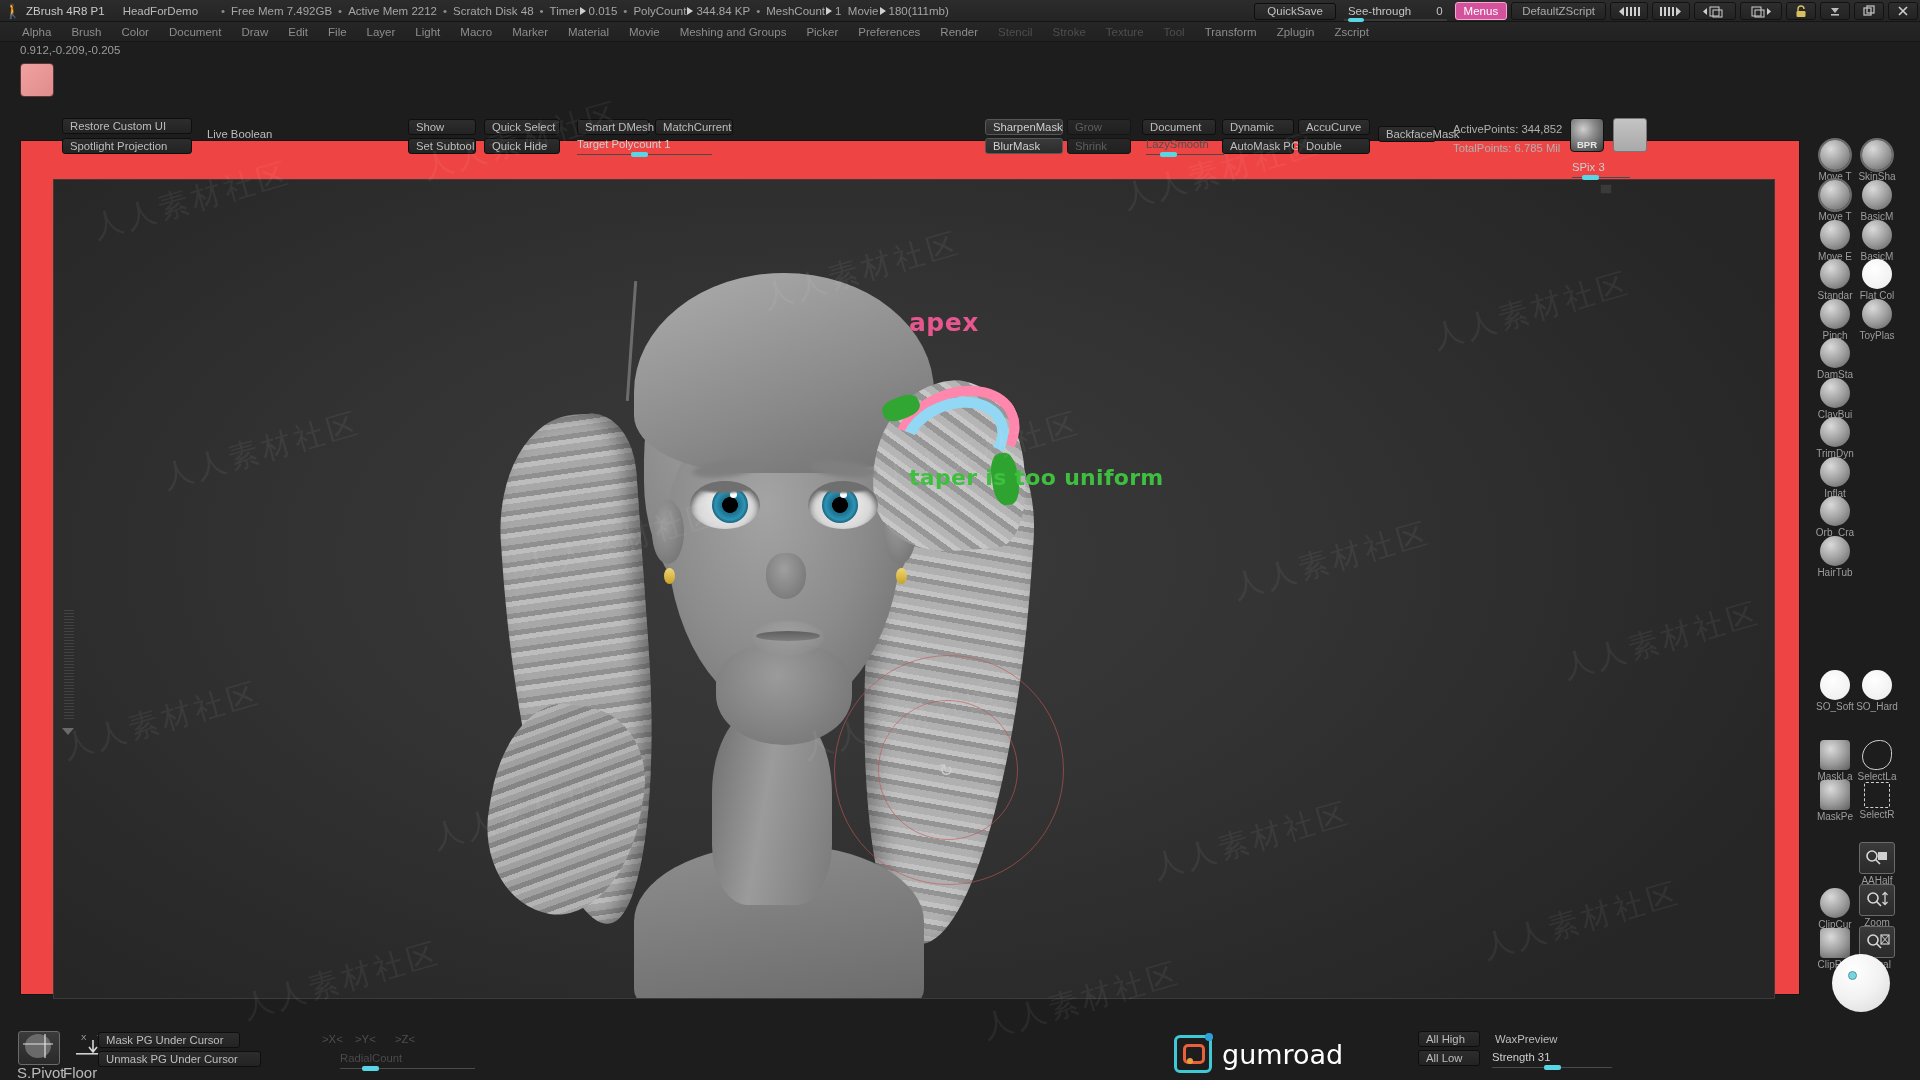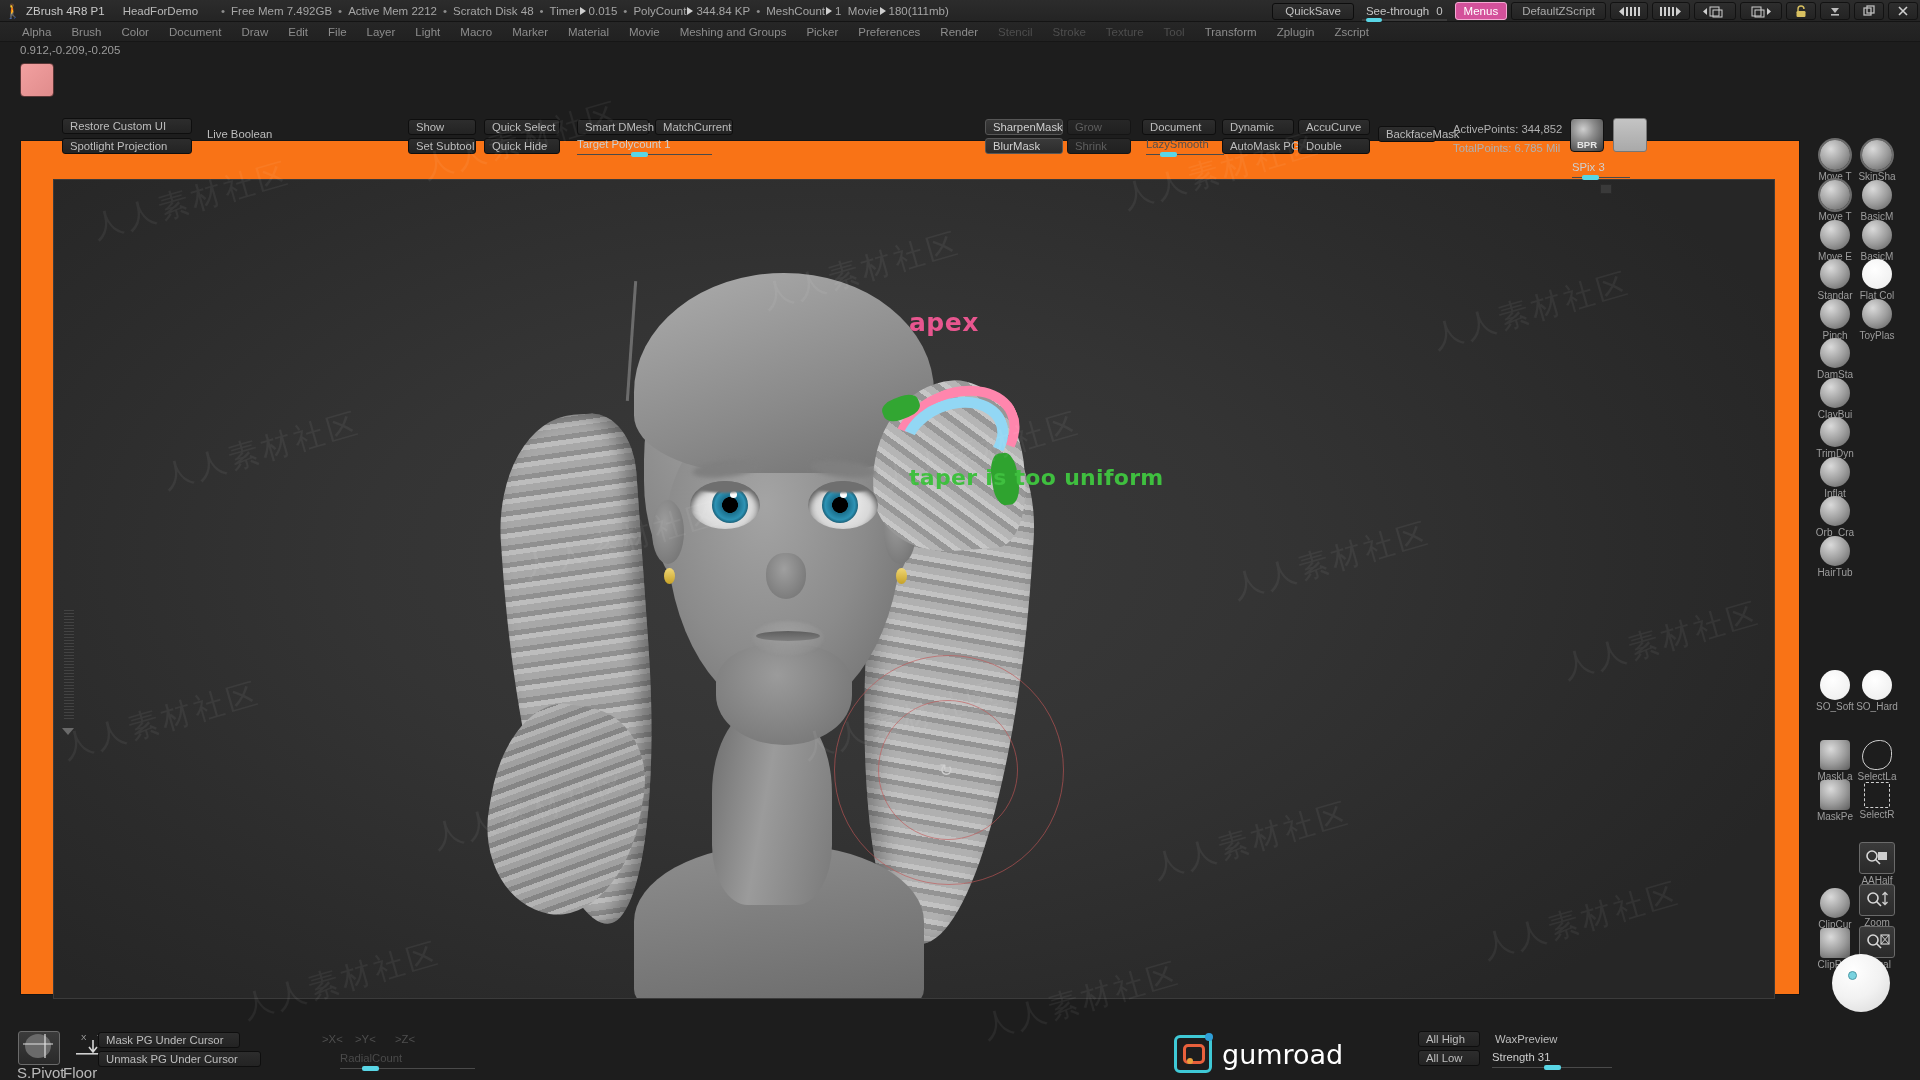--- a/index.html
+++ b/index.html
@@ -30,21 +30,21 @@
   .tb-title{ margin-left:3px; color:#c9c9c9; }
   .tb-doc{ margin-left:18px; color:#b9b9b9; }
   .tb-stats{ margin-left:17px; color:#a5a5a5; display:flex; align-items:center; gap:0px;}
   .tb-stats i{ font-style:normal; color:#8e8e8e; margin:0 6px;}
   .tri{ display:inline-block; width:0;height:0;border-left:6px solid #cfcfcf;
       border-top:4px solid transparent;border-bottom:4px solid transparent; margin:0 3px -1px 1px;}
   .tb-right{ position:absolute; right:2px; top:1px; height:20px; display:flex; align-items:center; gap:4px;padding-left:15px;}
   .qsave{ height:17px; padding:0 12px; border:1px solid #0d0d0d; border-radius:3px;
       background:linear-gradient(#303030,#242424); color:#c0c0c0; font-size:11.5px;
       display:flex; align-items:center; }
-  .seethru{ position:relative; height:17px; display:flex; align-items:center; gap:7px;
+  .seethru{ position:relative; height:17px; display:flex; align-items:center; gap:25px;
       padding:0 8px; font-size:11.5px; color:#c4c4c4; }
   .seethru .bar{ position:absolute; left:4px; right:4px; bottom:-1px; height:2px; background:#3a3a3a;}
   .seethru .knob{ position:absolute; left:8px; bottom:-2px; width:16px; height:4px;
       background:#59d6e6; border-radius:2px;}
   .menus-btn{ height:18px; padding:0 8px; border-radius:3px; background:#d4519b;
       border:1px solid #f4a8d2; color:#fff; font-size:11.5px; display:flex; align-items:center;}
   .dzs{ height:18px; padding:0 10px; border:1px solid #121212; border-radius:3px;
       background:linear-gradient(#2e2e2e,#232323); color:#aaa; font-size:11.5px;
       display:flex; align-items:center;}
   .ibtn{ height:18px; min-width:30px; padding:0 5px; border:1px solid #121212; border-radius:3px;
@@ -77,21 +77,21 @@
   .stat{ position:absolute; font-size:11.3px; color:#b0b0b0; white-space:nowrap;}
   .bprbtn{ position:absolute; width:34px; height:34px; border-radius:4px; border:1px solid #111;
       background:radial-gradient(circle at 38% 32%, #cfcfcf 0%, #8e8e8e 38%, #3a3a3a 100%);
       display:flex; align-items:flex-end; justify-content:center; }
   .bprbtn span{ font-size:9.5px; color:#e6e6e6; margin-bottom:1px; font-weight:bold;}
   .graysq{ position:absolute; width:34px; height:34px; border-radius:3px;
       background:linear-gradient(#c4c4c4,#a9a9a9); border:1px solid #777;}
 
   
   .canvas-outer{ position:absolute; left:20px; top:140px; width:1780px; height:855px;
-      background:#f97316; border:1px solid #151515; z-index:10;}
+      background:#ef4444; border:1px solid #151515; z-index:10;}
   .canvas-inner{ position:absolute; left:32px; top:38px; width:1722px; height:820px;
       background:#2b2b2b; border:1px solid #3b3b3b; overflow:hidden;}
   .vp-grad{ position:absolute; inset:0;
       background:radial-gradient(ellipse 62% 72% at 44% 46%, #3b3b3b 0%, #343434 42%, #2b2b2b 78%, #262626 100%);}
   .lscroll{ position:absolute; left:10px; top:430px; width:10px; height:110px;
       background:repeating-linear-gradient(#555 0 1px,#2a2a2a 1px 3px); opacity:.55;}
   .lscroll-arrow{ position:absolute; left:8px; top:548px; width:0;height:0;
       border-top:7px solid #6a6a6a; border-left:6px solid transparent; border-right:6px solid transparent;}
 
   

